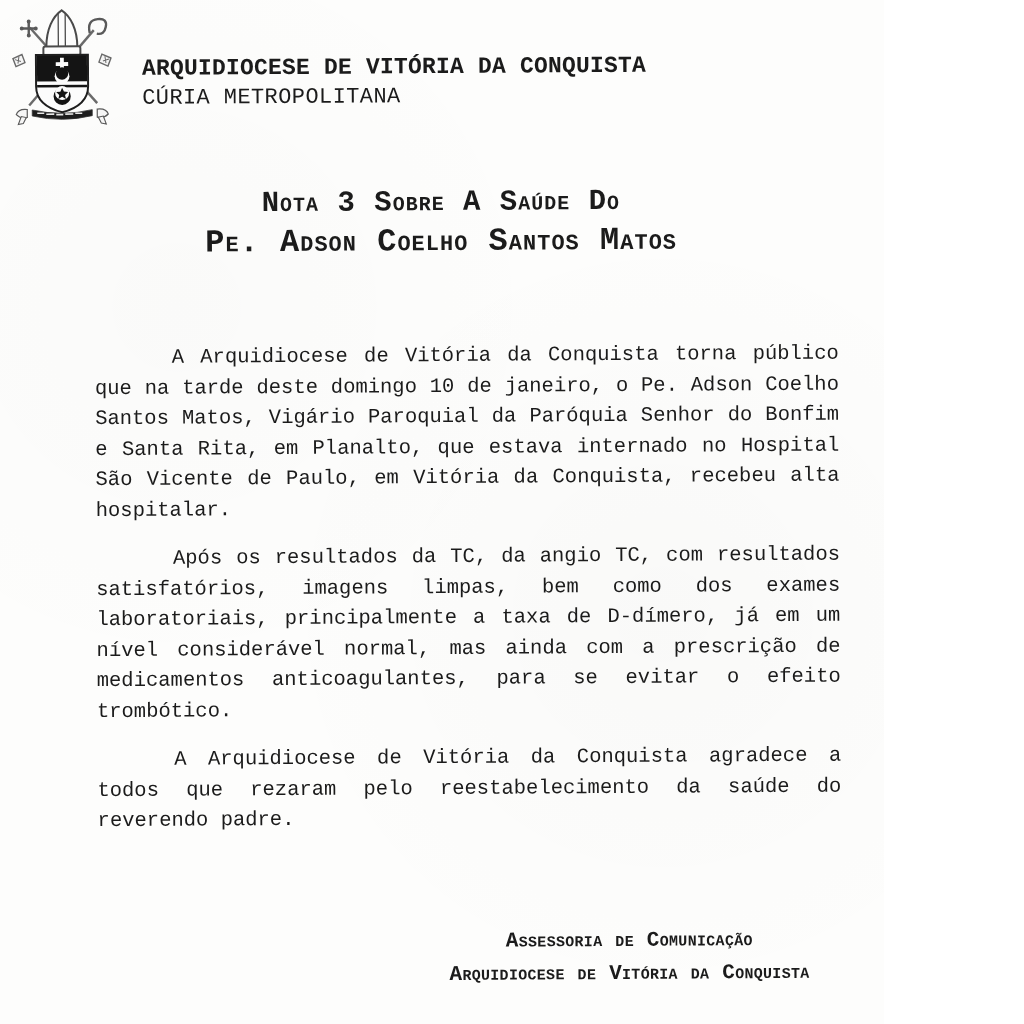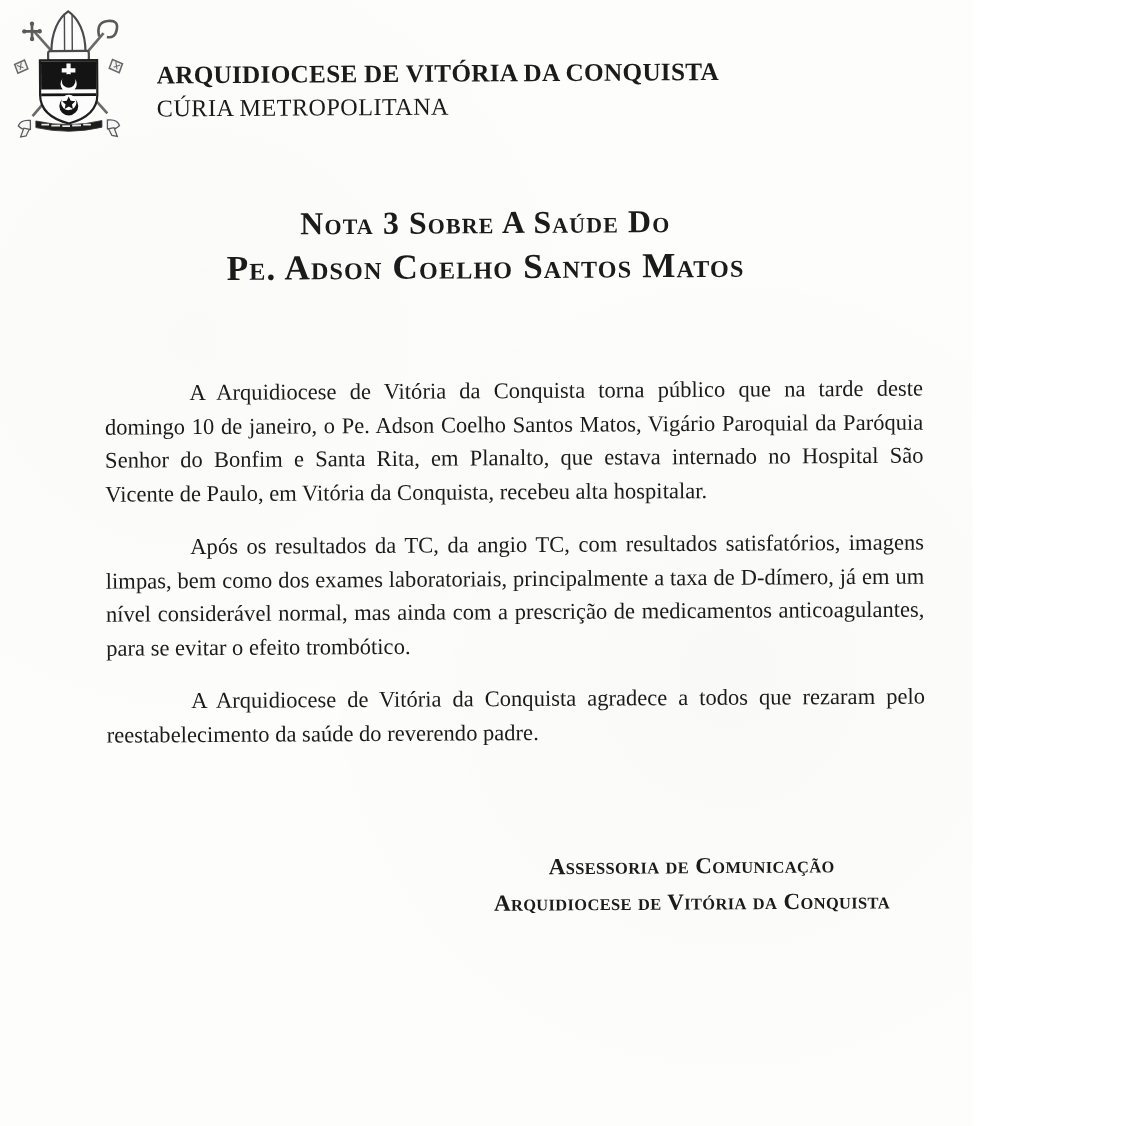--- a/index.html
+++ b/index.html
@@ -11,21 +11,21 @@
     background: #ffffff;
   }
   .page {
     position: relative;
     width: 884px;
     height: 1024px;
     background:
       radial-gradient(circle at 20% 30%, rgba(0,0,0,0.012), transparent 40%),
       radial-gradient(circle at 75% 60%, rgba(0,0,0,0.015), transparent 45%),
       #fdfdfc;
-    font-family: Liberation Serif, serif;
+    font-family: Liberation Mono, monospace;
     color: #1b1b1b;
   }
   .content {
     transform: rotate(-0.35deg);
     transform-origin: 50% 40%;
   }
 
   
   .header {
     display: flex;

